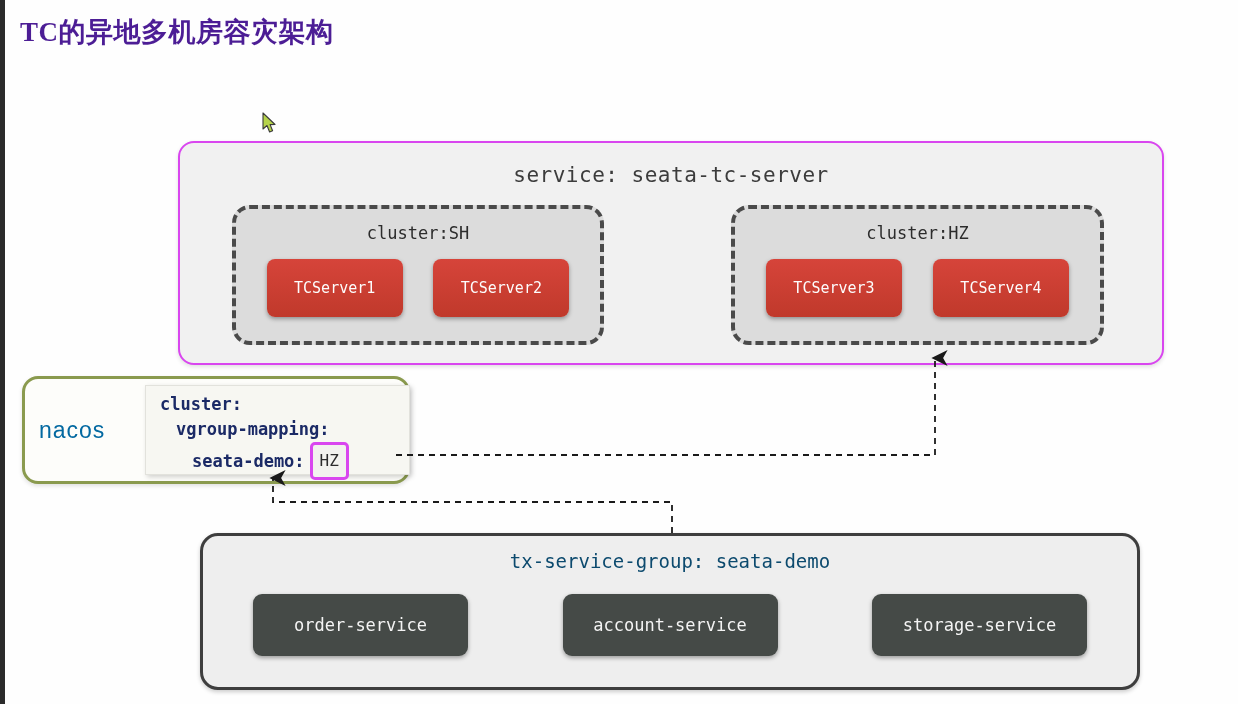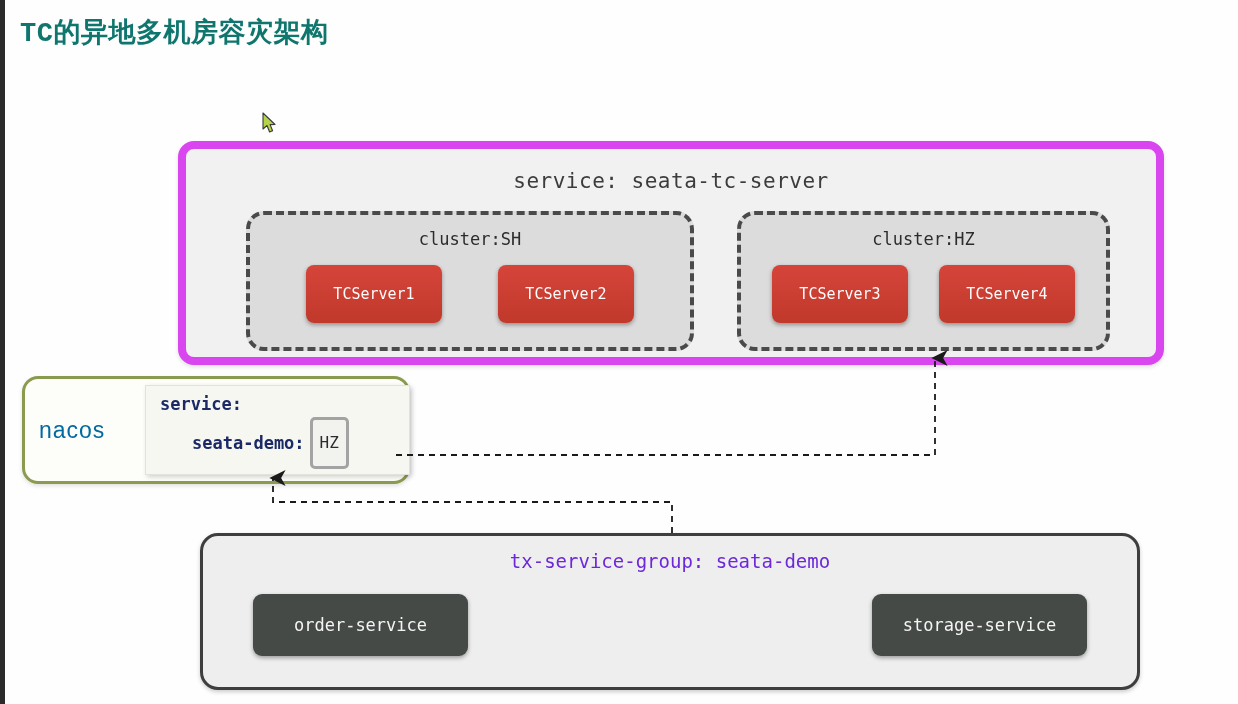--- a/index.html
+++ b/index.html
@@ -12,53 +12,53 @@
   }
   #slide{position:relative;width:1238px;height:704px;background:#fefefe;overflow:hidden;}
 
   
   .edge-strip{position:absolute;left:0;top:0;width:5px;height:704px;background:#2b2b2b;}
 
   
   .slide-title{
     position:absolute;left:20px;top:14px;
     font-size:27px;font-weight:bold;letter-spacing:.5px;
-    color:#0f766e;
-    font-family:Liberation Mono, monospace;
+    color:#4c1d95;
+    font-family:Liberation Serif, serif;
     white-space:nowrap;
   }
   .slide-subtitle{
     position:absolute;left:18px;top:99px;
     font-size:22px;color:#1d1d1d;
     font-family:"DejaVu Sans","Liberation Sans",sans-serif;
     white-space:nowrap;
   }
 
   
   .service-container{
     position:absolute;left:178px;top:141px;width:986px;height:224px;
     box-sizing:border-box;
-    border:8px solid #d946ef;border-radius:16px;
+    border:2px solid #d946ef;border-radius:16px;
     background:#f1f1f1;
     box-shadow:0 2px 4px rgba(0,0,0,.12);
   }
   .service-title{
     position:absolute;left:0;right:0;top:20px;text-align:center;
     font-family:"DejaVu Sans Mono","Liberation Mono",monospace;
     font-size:21px;color:#3c3c3c;letter-spacing:.5px;
   }
 
   
   .cluster{
     position:absolute;top:62px;height:140px;
     box-sizing:border-box;
     border:4px dashed #4a4a4a;border-radius:18px;
     background:#dcdcdc;
   }
-  .cluster.sh{left:60px;width:448px;}
+  .cluster.sh{left:52px;width:372px;}
   .cluster.hz{left:551px;width:373px;}
   .cluster-title{
     position:absolute;left:0;right:0;top:14px;text-align:center;
     font-family:"DejaVu Sans Mono","Liberation Mono",monospace;
     font-size:17px;color:#2c2c2c;
   }
   .cluster-nodes{
     position:absolute;left:0;right:0;top:50px;
     display:flex;justify-content:space-evenly;align-items:center;
   }
@@ -99,40 +99,40 @@
     padding:6px 0 0 0;
     font-family:"DejaVu Sans Mono","Liberation Mono",monospace;
     font-weight:bold;font-size:17px;line-height:25px;
     color:#1b2a66;
   }
   .yaml-line{white-space:pre;padding-left:14px;}
   .yaml-line.l2{padding-left:30px;}
   .yaml-line.l3{padding-left:46px;position:relative;}
   .hz-chip{
     display:inline-block;
-    border:3px solid #a3a3a3;border-radius:5px;
+    border:3px solid #d946ef;border-radius:5px;
     background:#f2f2ee;
     color:#2b2b2b;font-weight:normal;
     font-size:16px;line-height:16px;
-    padding:15px 7px;margin-left:5px;
+    padding:8px 7px;margin-left:5px;
     vertical-align:1px;
   }
 
   
   .txgroup-container{
     position:absolute;left:200px;top:533px;width:940px;height:157px;
     box-sizing:border-box;
     border:3px solid #3e3e3e;border-radius:18px;
     background:#eeeeee;
     box-shadow:0 2px 4px rgba(0,0,0,.2);
   }
   .txgroup-title{
     position:absolute;left:0;right:0;top:14px;text-align:center;
     font-family:"DejaVu Sans Mono","Liberation Mono",monospace;
-    font-size:19px;color:#6d28d9;
+    font-size:19px;color:#0c4a6e;
   }
   .txgroup-nodes{
     position:absolute;left:50px;right:50px;top:58px;
     display:flex;justify-content:space-between;align-items:center;
   }
   .svc-node{
     width:215px;height:62px;
     border-radius:9px;
     background:#454a47;
     box-shadow:0 2px 4px rgba(0,0,0,.35);
@@ -187,28 +187,30 @@
         </div>
       </div>
     </div>
   </div>
 
   <div class="nacos-box">
     <div class="nacos-label">nacos</div>
   </div>
 
   <div class="yaml-panel">
-    <div class="yaml-line l1">service:</div>
+    <div class="yaml-line l1">cluster:</div>
+    <div class="yaml-line l2">vgroup-mapping:</div>
     <div class="yaml-line l3"><span>seata-demo:</span><span class="hz-chip">HZ</span></div>
   </div>
 
   <div class="txgroup-container">
     <div class="txgroup-title">tx-service-group: seata-demo</div>
     <div class="txgroup-nodes">
       <div class="svc-node">order-service</div>
+      <div class="svc-node">account-service</div>
       <div class="svc-node">storage-service</div>
     </div>
   </div>
 
   <svg class="connectors" viewBox="0 0 1238 704">
     <defs>
       <marker id="arrowUp" markerWidth="10" markerHeight="10" refX="5" refY="2" orient="auto">
         <path d="M5,0 L9.5,9 L5,6.5 L0.5,9 Z" fill="#1a1a1a"></path>
       </marker>
     </defs>

